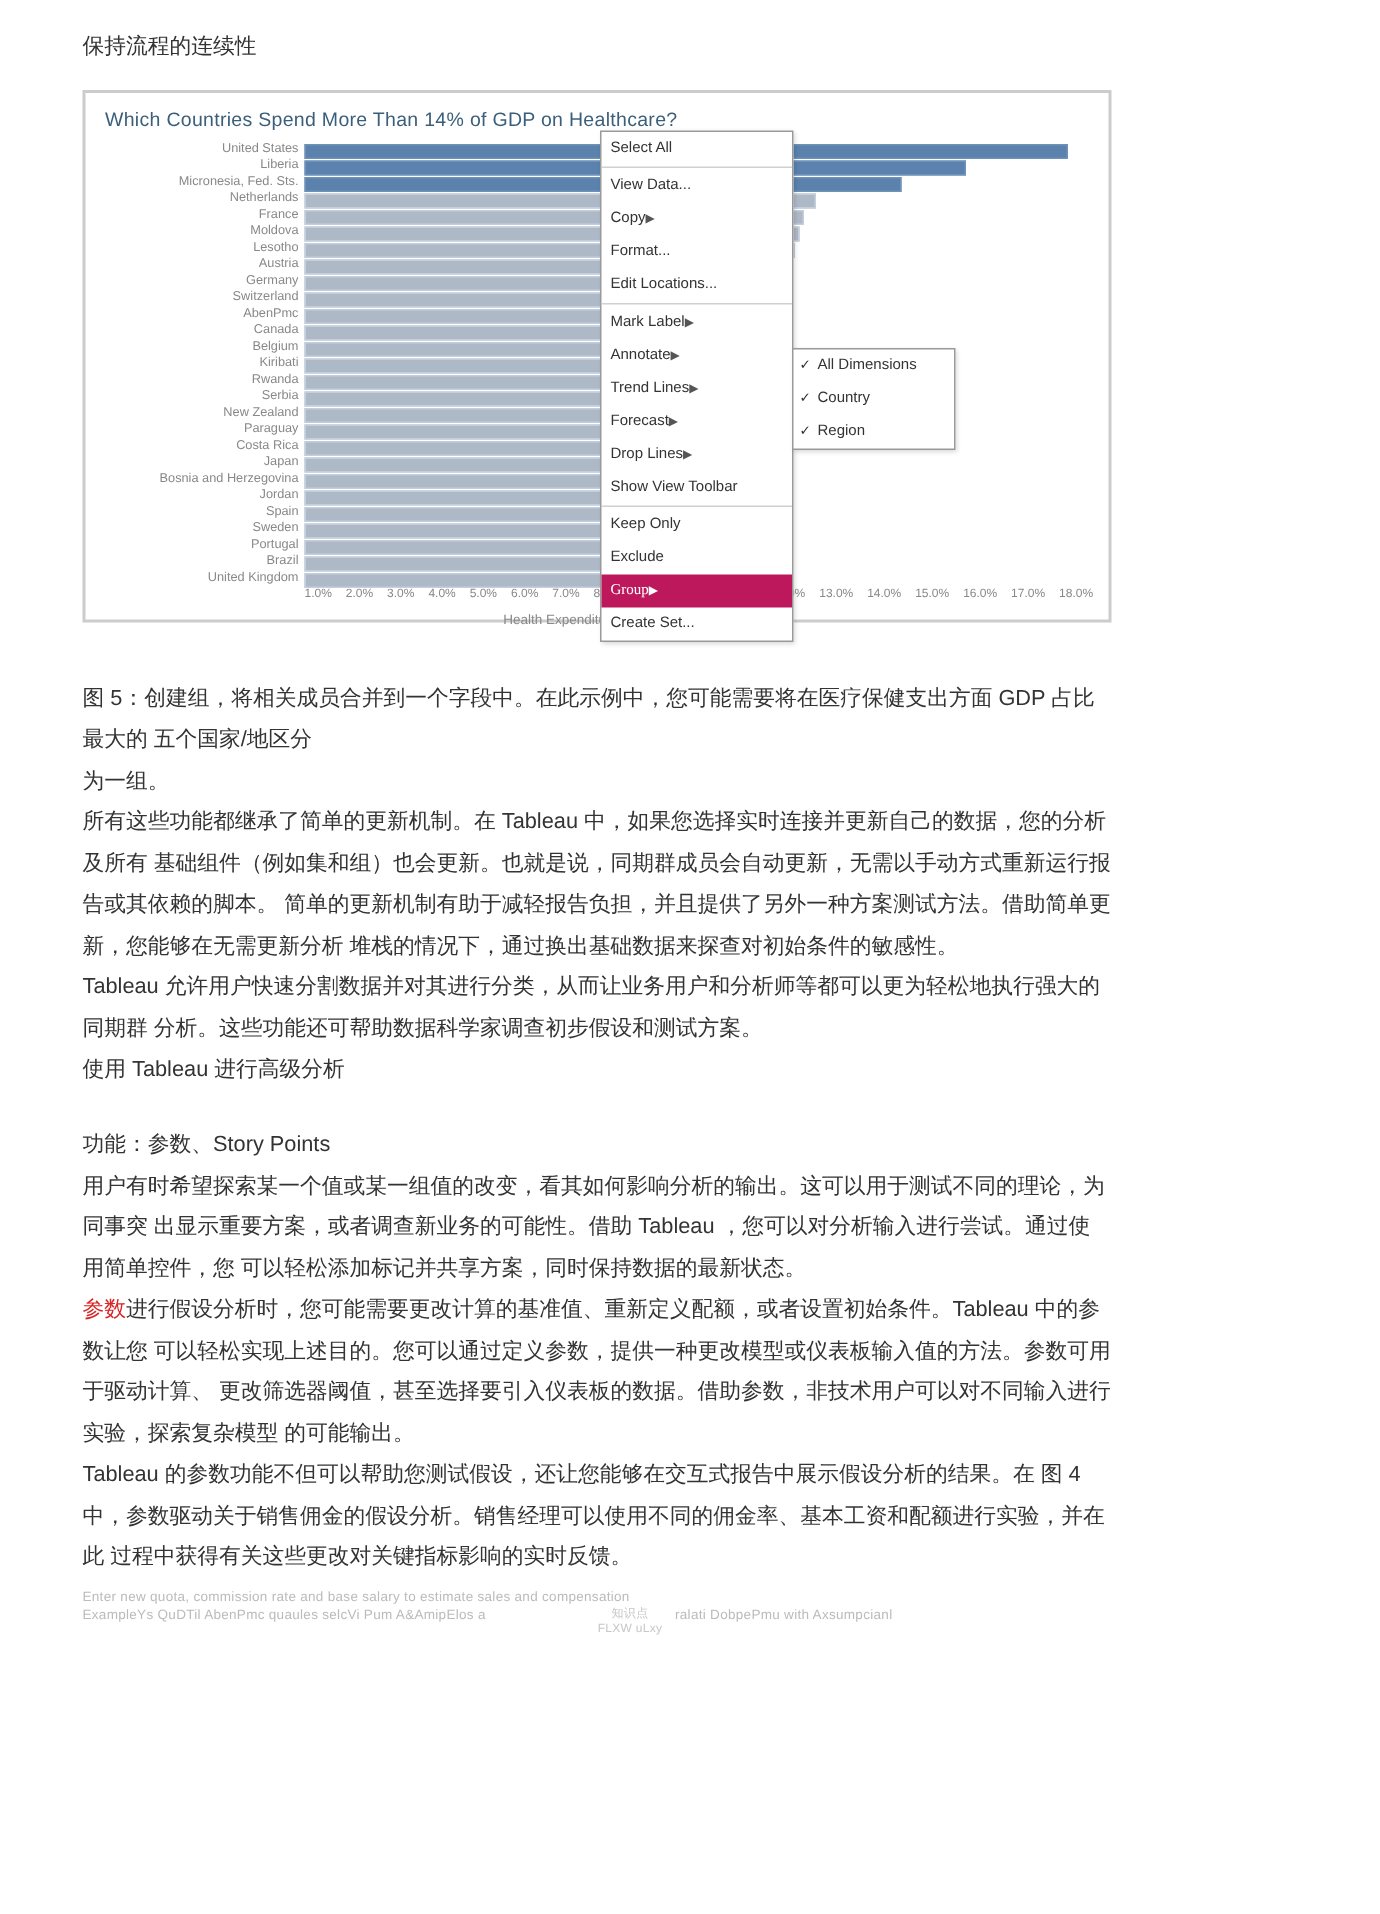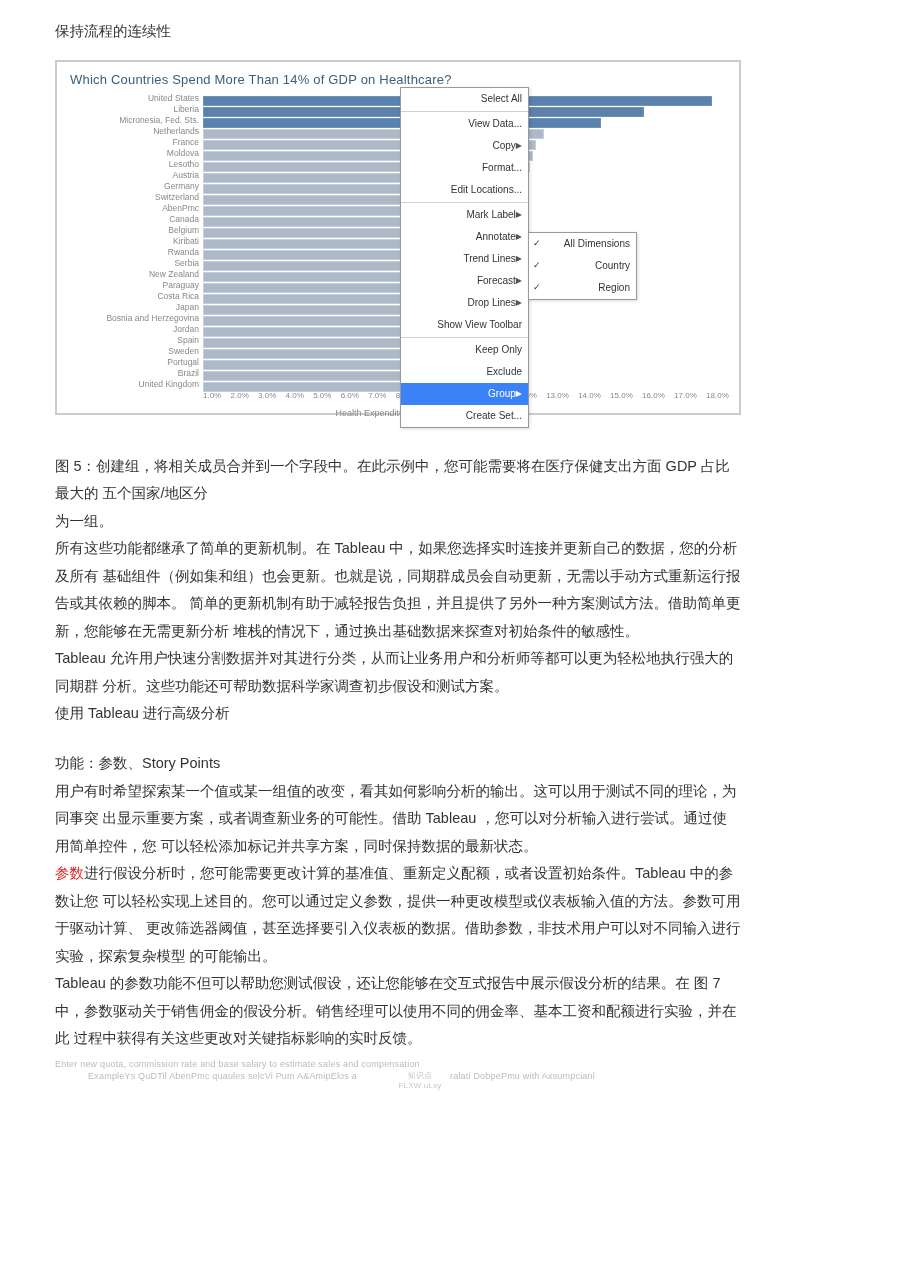--- a/index.html
+++ b/index.html
@@ -94,27 +94,28 @@
     top: 25px;
     width: 127px;
     background: #fff;
     border: 1px solid #999;
     box-shadow: 1px 1px 3px rgba(0,0,0,0.15);
     font-size: 10px;
   }
   .ctx-item {
     padding: 1.5px 6px;
     display: flex;
-    justify-content: flex-end;
+    justify-content: flex-start;
     align-items: center;
     cursor: default;
   }
   .ctx-item.sel {
-    background: #3b82f6;
+    background: #be185d;
     color: #fff;
+    font-family: Liberation Serif, serif;
   }
   .ctx-item .arrow {
     font-size: 8px;
     color: #555;
   }
   .ctx-item.sel .arrow { color: #fff; }
   .ctx-sep {
     height: 1px;
     background: #d0d0d0;
     margin: 1px 0;
@@ -162,21 +163,21 @@
   .bottom-placeholder {
     margin-top: 6px;
     height: 26px;
     font-size: 9px;
     color: #bbb;
     line-height: 1.3;
     letter-spacing: 0.2px;
   }
   .bottom-placeholder .row1 { }
   .bottom-placeholder .row2 { display:flex; }
-  .bottom-placeholder .row2 .left { flex:0 0 335px;text-align:center; }
+  .bottom-placeholder .row2 .left { flex:0 0 335px; }
   .bottom-placeholder .row2 .mid { flex:0 0 60px; text-align:center; color:#c7c7c7; font-size:8px; }
 </style>
 </head>
 <body>
 
 <div class="page">
 
   <div class="top-line">保持流程的连续性</div>
 
   <div class="figure">
@@ -451,21 +452,21 @@
   <div class="mid-gap"></div>
 
 
   <p class="para">功能：参数、Story Points</p>
   <p class="para">用户有时希望探索某一个值或某一组值的改变，看其如何影响分析的输出。这可以用于测试不同的理论，为同事突  出显示重要方案，或者调查新业务的可能性。借助 Tableau ，您可以对分析输入进行尝试。通过使用简单控件，您  可以轻松添加标记并共享方案，同时保持数据的最新状态。</p>
 
   <p class="para">
     <span class="red">参数</span><span>进行假设分析时，您可能需要更改计算的基准值、重新定义配额，或者设置初始条件。Tableau 中的参数让您  可以轻松实现上述目的。您可以通过定义参数，提供一种更改模型或仪表板输入值的方法。参数可用于驱动计算、  更改筛选器阈值，甚至选择要引入仪表板的数据。借助参数，非技术用户可以对不同输入进行实验，探索复杂模型  的可能输出。</span>
   </p>
 
-  <p class="para">Tableau 的参数功能不但可以帮助您测试假设，还让您能够在交互式报告中展示假设分析的结果。在  图  7 中，参数驱动关于销售佣金的假设分析。销售经理可以使用不同的佣金率、基本工资和配额进行实验，并在此  过程中获得有关这些更改对关键指标影响的实时反馈。</p>
+  <p class="para">Tableau 的参数功能不但可以帮助您测试假设，还让您能够在交互式报告中展示假设分析的结果。在  图  4 中，参数驱动关于销售佣金的假设分析。销售经理可以使用不同的佣金率、基本工资和配额进行实验，并在此  过程中获得有关这些更改对关键指标影响的实时反馈。</p>
 
   <div class="bottom-placeholder">
     <div class="row1">Enter new quota, commission rate and base salary to estimate sales and compensation</div>
     <div class="row2">
       <div class="left"><span>ExampleYs QuDTil AbenPmc quaules selcVi Pum A&amp;AmipElos a</span></div>
       <div class="mid"><span>知识点</span><br><span>FLXW uLxy</span></div>
       <div><span>ralati DobpePmu with Axsumpcianl</span></div>
     </div>
   </div>
 

